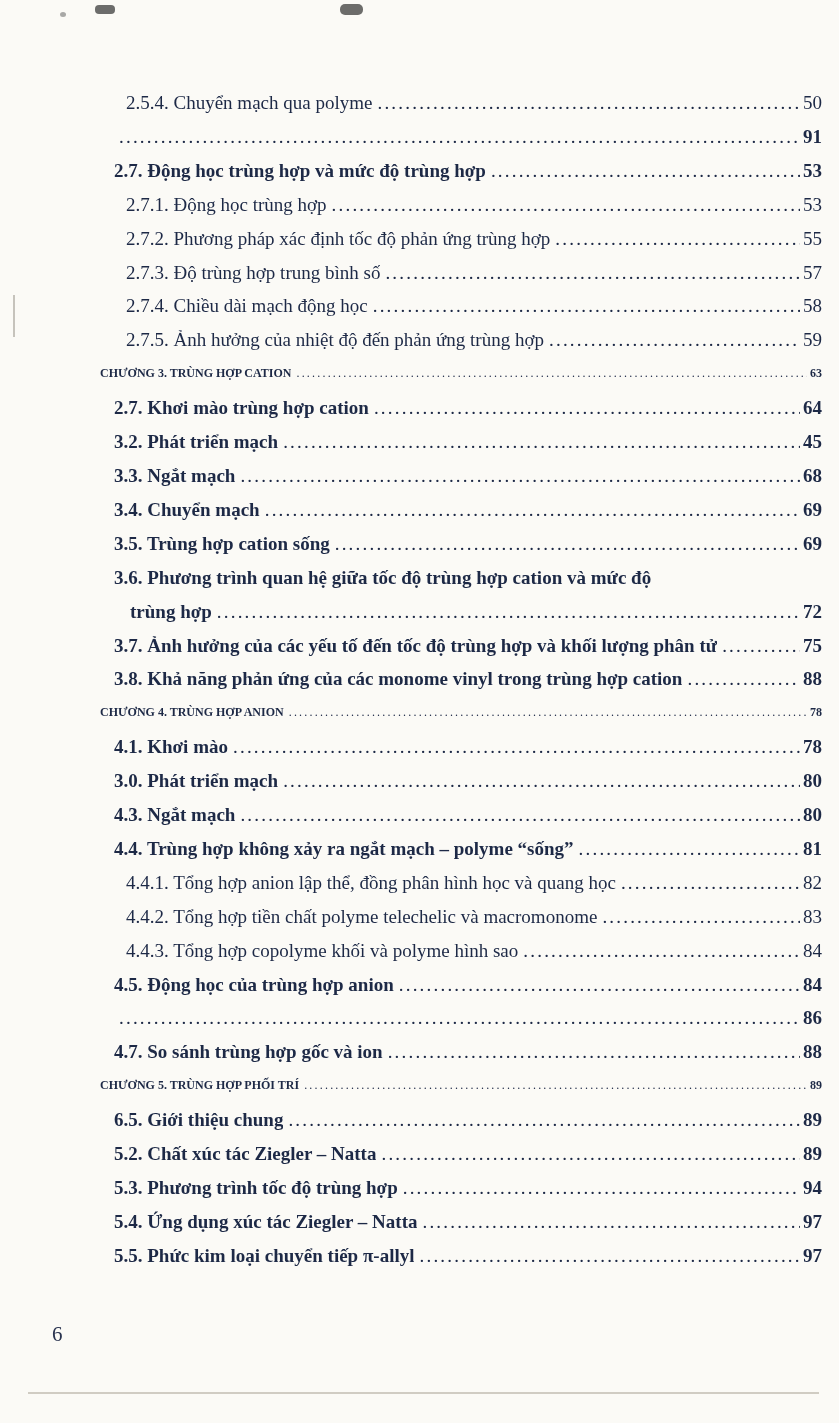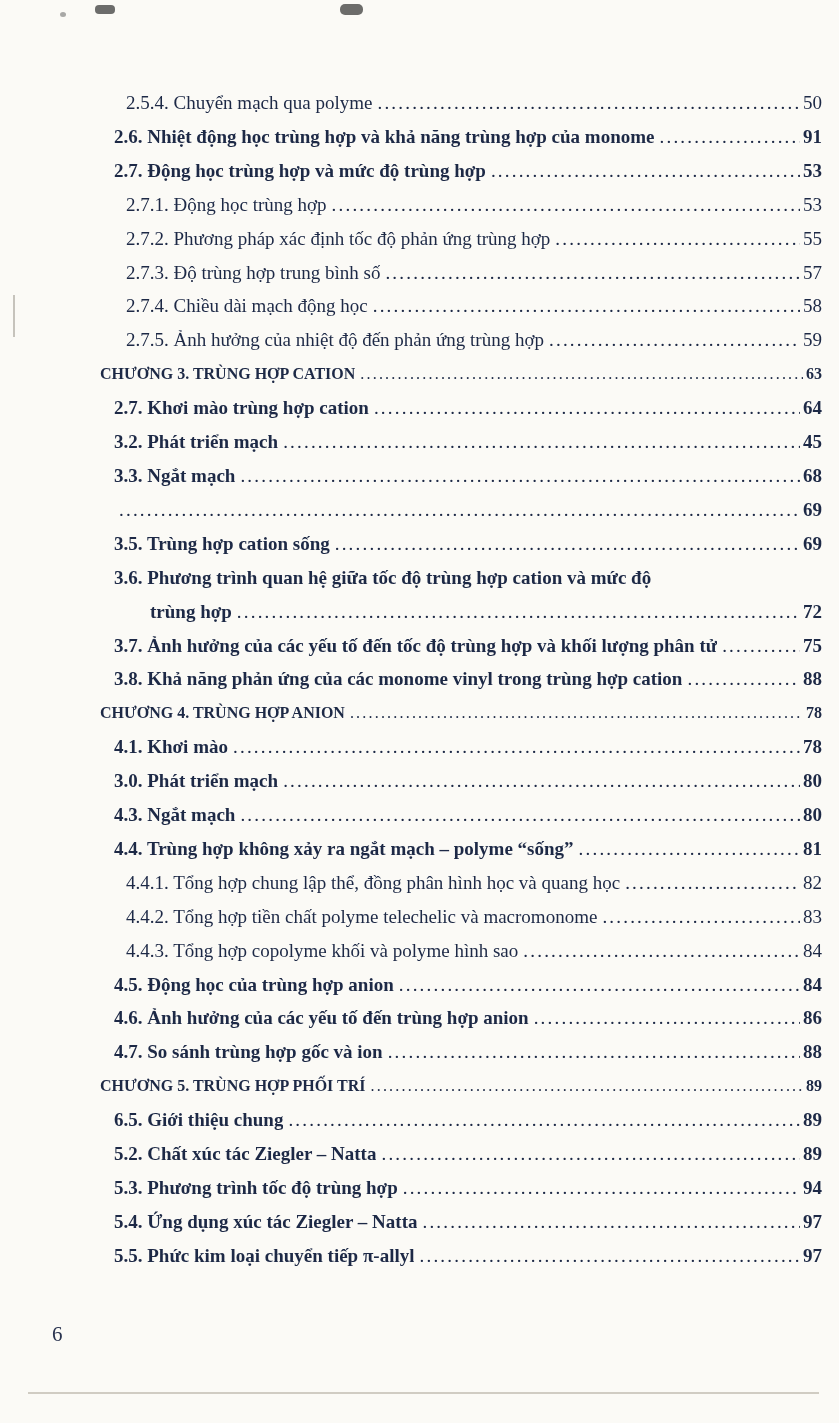--- a/index.html
+++ b/index.html
@@ -19,24 +19,24 @@
     position: absolute;
     left: 100px; right: 17px; top: 86px;
   }
   .row {
     display: flex;
     align-items: flex-start;
     line-height: 33.9px;
     font-size: 19px;
     white-space: nowrap;
   }
-  .row.chapter { margin-left: 0; font-size: 16px; }
+  .row.chapter { margin-left: 0; font-size: 12px; }
   .row.section { margin-left: 14px; }
   .row.subsection { margin-left: 26px; }
-  .row.continuation { margin-left: 50px; }
+  .row.continuation { margin-left: 30px; }
   .row.bold { font-weight: bold; }
   .label {
     flex: 0 1 auto;
     min-width: 0;
     overflow: hidden;
   }
   .leader {
     flex: 1 1 10px;
     min-width: 10px;
     overflow: hidden;
@@ -71,21 +71,20 @@
   <div class="artifact edge-line-left"></div>
   <div class="artifact bottom-line"></div>
 
   <div class="toc">
       <div class="row subsection">
         <span class="label">2.5.4. Chuyển mạch qua polyme</span>
         <span class="leader">....................................................................................................................................................................................</span>
         <span class="pageno">50</span>
       </div>
       <div class="row section bold">
-        <span class="label">2.6. Nhiệt động học trùng hợp và khả năng trùng hợp của monome</span>
         <span class="leader">....................................................................................................................................................................................</span>
         <span class="pageno">91</span>
       </div>
       <div class="row section bold">
         <span class="label">2.7. Động học trùng hợp và mức độ trùng hợp</span>
         <span class="leader">....................................................................................................................................................................................</span>
         <span class="pageno">53</span>
       </div>
       <div class="row subsection">
         <span class="label">2.7.1. Động học trùng hợp</span>
@@ -126,20 +125,21 @@
         <span class="label">3.2. Phát triển mạch</span>
         <span class="leader">....................................................................................................................................................................................</span>
         <span class="pageno">45</span>
       </div>
       <div class="row section bold">
         <span class="label">3.3. Ngắt mạch</span>
         <span class="leader">....................................................................................................................................................................................</span>
         <span class="pageno">68</span>
       </div>
       <div class="row section bold">
+        <span class="label">3.4. Chuyển mạch</span>
         <span class="leader">....................................................................................................................................................................................</span>
         <span class="pageno">69</span>
       </div>
       <div class="row section bold">
         <span class="label">3.5. Trùng hợp cation sống</span>
         <span class="leader">....................................................................................................................................................................................</span>
         <span class="pageno">69</span>
       </div>
       <div class="row section bold">
         <span class="label">3.6. Phương trình quan hệ giữa tốc độ trùng hợp cation và mức độ</span>
@@ -178,41 +178,40 @@
         <span class="label">4.3. Ngắt mạch</span>
         <span class="leader">....................................................................................................................................................................................</span>
         <span class="pageno">80</span>
       </div>
       <div class="row section bold">
         <span class="label">4.4. Trùng hợp không xảy ra ngắt mạch – polyme “sống”</span>
         <span class="leader">....................................................................................................................................................................................</span>
         <span class="pageno">81</span>
       </div>
       <div class="row subsection">
-        <span class="label">4.4.1. Tổng hợp chung lập thể, đồng phân hình học và quang học</span>
+        <span class="label">4.4.1. Tổng hợp anion lập thể, đồng phân hình học và quang học</span>
         <span class="leader">....................................................................................................................................................................................</span>
         <span class="pageno">82</span>
       </div>
       <div class="row subsection">
         <span class="label">4.4.2. Tổng hợp tiền chất polyme telechelic và macromonome</span>
         <span class="leader">....................................................................................................................................................................................</span>
         <span class="pageno">83</span>
       </div>
       <div class="row subsection">
         <span class="label">4.4.3. Tổng hợp copolyme khối và polyme hình sao</span>
         <span class="leader">....................................................................................................................................................................................</span>
         <span class="pageno">84</span>
       </div>
       <div class="row section bold">
         <span class="label">4.5. Động học của trùng hợp anion</span>
         <span class="leader">....................................................................................................................................................................................</span>
         <span class="pageno">84</span>
       </div>
       <div class="row section bold">
-        <span class="label">4.6. Ảnh hưởng của các yếu tố đến trùng hợp anion</span>
         <span class="leader">....................................................................................................................................................................................</span>
         <span class="pageno">86</span>
       </div>
       <div class="row section bold">
         <span class="label">4.7. So sánh trùng hợp gốc và ion</span>
         <span class="leader">....................................................................................................................................................................................</span>
         <span class="pageno">88</span>
       </div>
       <div class="row chapter bold">
         <span class="label">CHƯƠNG 5. TRÙNG HỢP PHỐI TRÍ</span>

